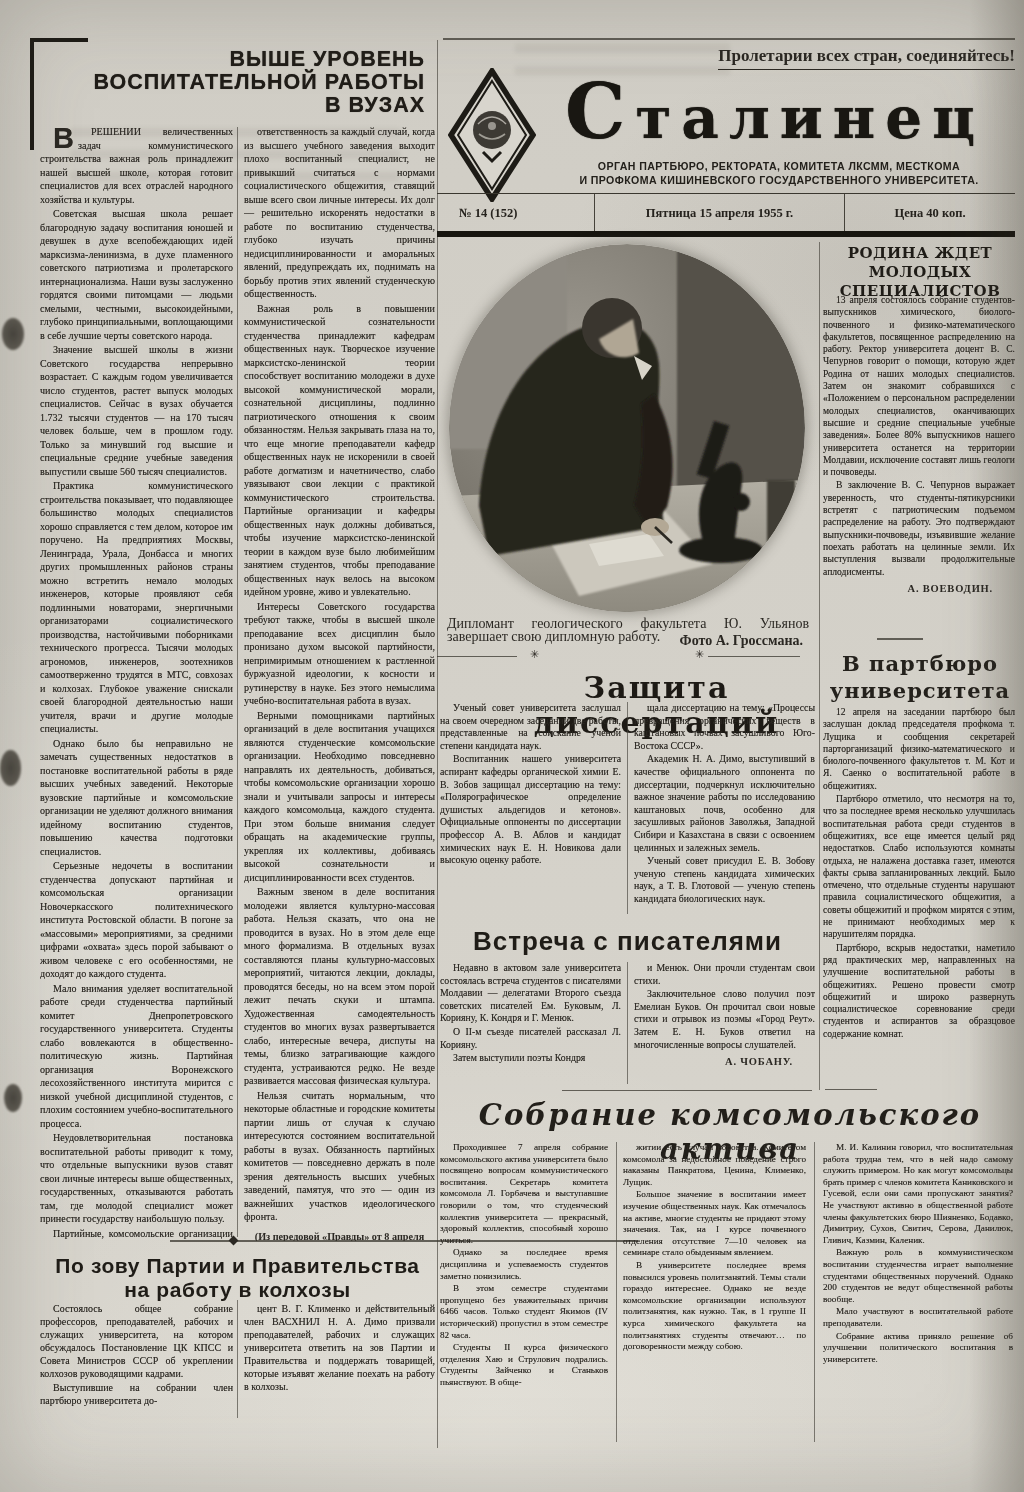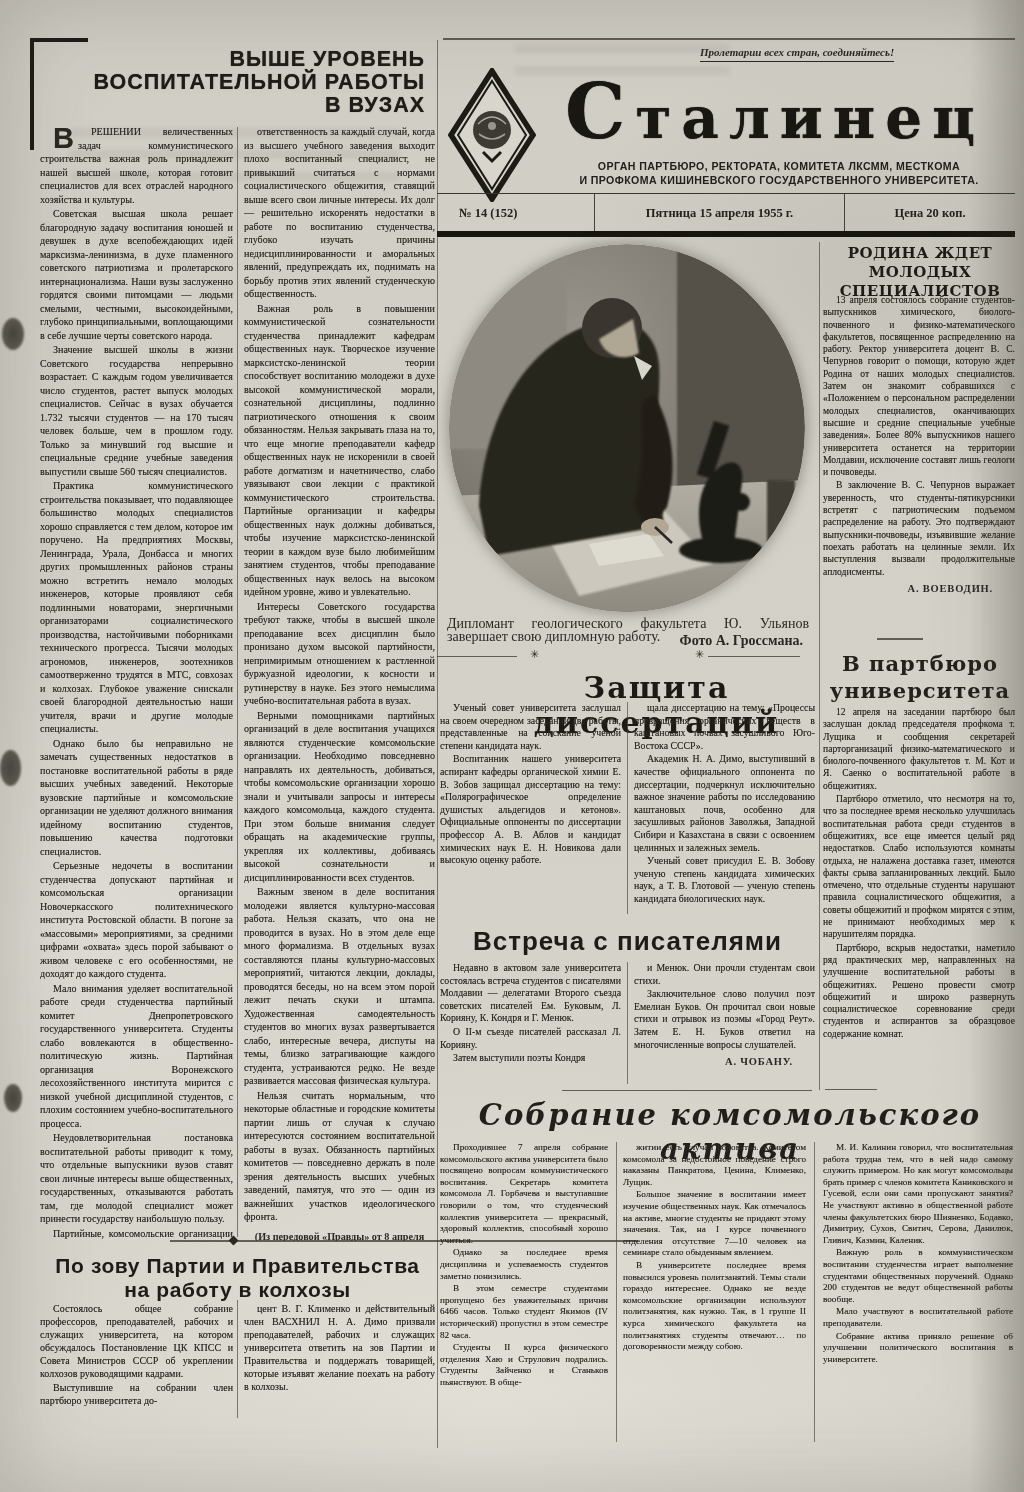--- a/index.html
+++ b/index.html
@@ -31,22 +31,22 @@
     float:left;font-size:29px;line-height:24px;font-weight:bold;
     padding:1px 4px 0 0;font-family:"Liberation Sans",sans-serif;}
   
   .h-lead{font-family:"Liberation Sans",sans-serif;font-weight:bold;
     font-size:21.5px;line-height:23px;text-align:right;letter-spacing:1px;
     color:#201d18;text-shadow:0 0 .7px rgba(32,29,24,.8);}
   .h-masthead{font-family:"DejaVu Serif",serif;font-weight:bold;
     font-size:58px;line-height:84px;text-align:center;letter-spacing:10px;
     color:#191712;text-shadow:0 0 1px rgba(25,23,18,.9);}
   .h-masthead::first-letter{font-size:76px;}
-  .slogan{font-family:"Liberation Serif",serif;font-style:italic;font-weight:bold;
-    font-size:11px;}
+  .slogan{font-family:"Liberation Serif",serif;font-weight:bold;
+    font-size:17px;text-align:right;}
   .slogan span{display:inline-block;border-bottom:1.6px solid #2b2823;padding-bottom:3px;}
   .subtitle{font-family:"Liberation Sans",sans-serif;font-weight:bold;
     font-size:10.6px;line-height:13.5px;text-align:center;letter-spacing:.4px;color:#23201b;}
   .issue-row{display:flex;align-items:center;border-top:1.3px solid #3a372f;height:38px;
     font-weight:bold;font-size:12.5px;color:#26231e;}
   .issue-cell{padding:0 10px;}
   .ic1{flex:0 0 125px;text-align:left;padding-left:22px;}
   .ic2{flex:1;text-align:center;border-left:1px solid #45423a;border-right:1px solid #45423a;
     align-self:stretch;display:flex;align-items:center;justify-content:center;}
   .ic3{flex:0 0 150px;text-align:center;}
@@ -115,21 +115,21 @@
   <h1 class="abs h-masthead" style="left:540px;top:70px;width:470px;margin:0;">Сталинец</h1>
 
   <div class="abs subtitle" style="left:545px;top:160px;width:468px;">
     <div>ОРГАН ПАРТБЮРО, РЕКТОРАТА, КОМИТЕТА ЛКСММ, МЕСТКОМА</div>
     <div>И ПРОФКОМА  КИШИНЕВСКОГО ГОСУДАРСТВЕННОГО УНИВЕРСИТЕТА.</div>
   </div>
 
   <div class="abs issue-row" style="left:437px;top:193px;width:578px;">
     <div class="issue-cell ic1">№ 14 (152)</div>
     <div class="issue-cell ic2">Пятница 15 апреля 1955 г.</div>
-    <div class="issue-cell ic3">Цена 20 коп.</div>
+    <div class="issue-cell ic3">Цена 40 коп.</div>
   </div>
   <div class="abs thickbar" style="left:437px;top:231px;width:578px;height:6px;"></div>
 
   <div class="abs h-lead" style="left:50px;top:48px;width:375px;">
     <div>ВЫШЕ УРОВЕНЬ</div>
     <div>ВОСПИТАТЕЛЬНОЙ РАБОТЫ</div>
     <div>В ВУЗАХ</div>
   </div>
 
   <div class="abs body-lead clip" style="left:40px;top:125px;width:193px;height:1116px;">

